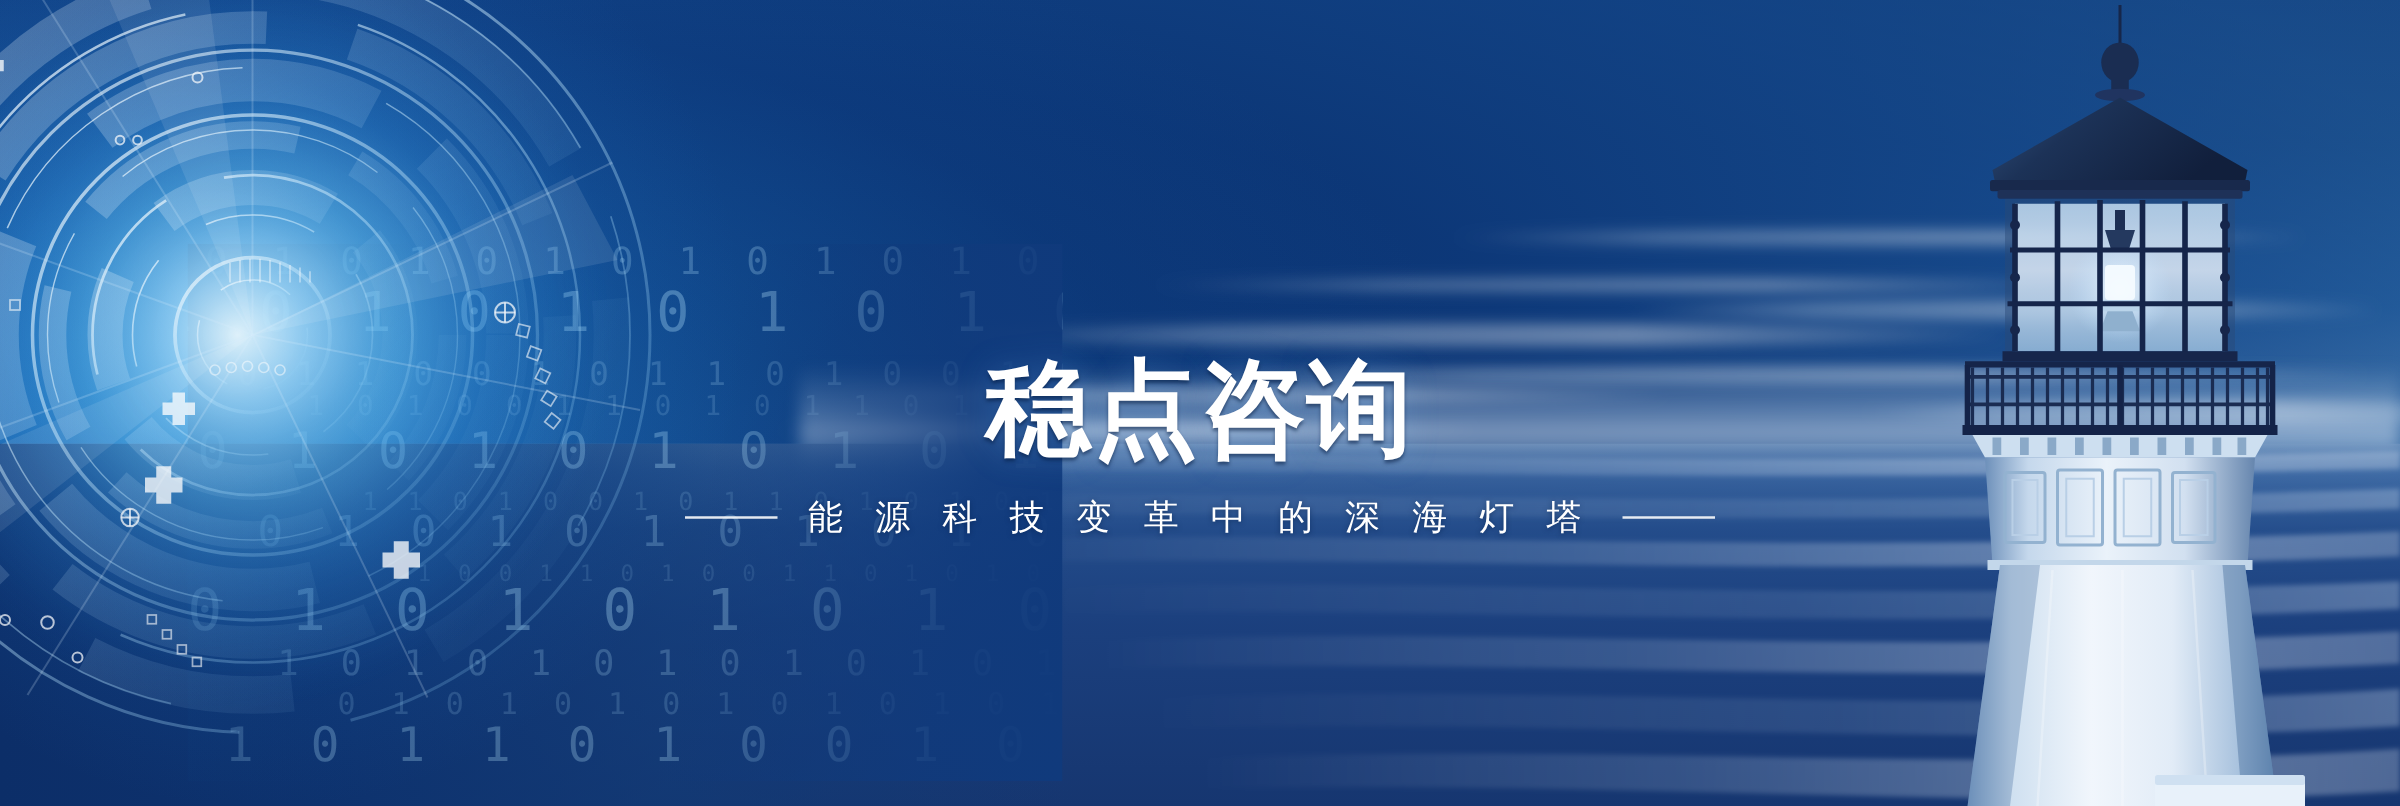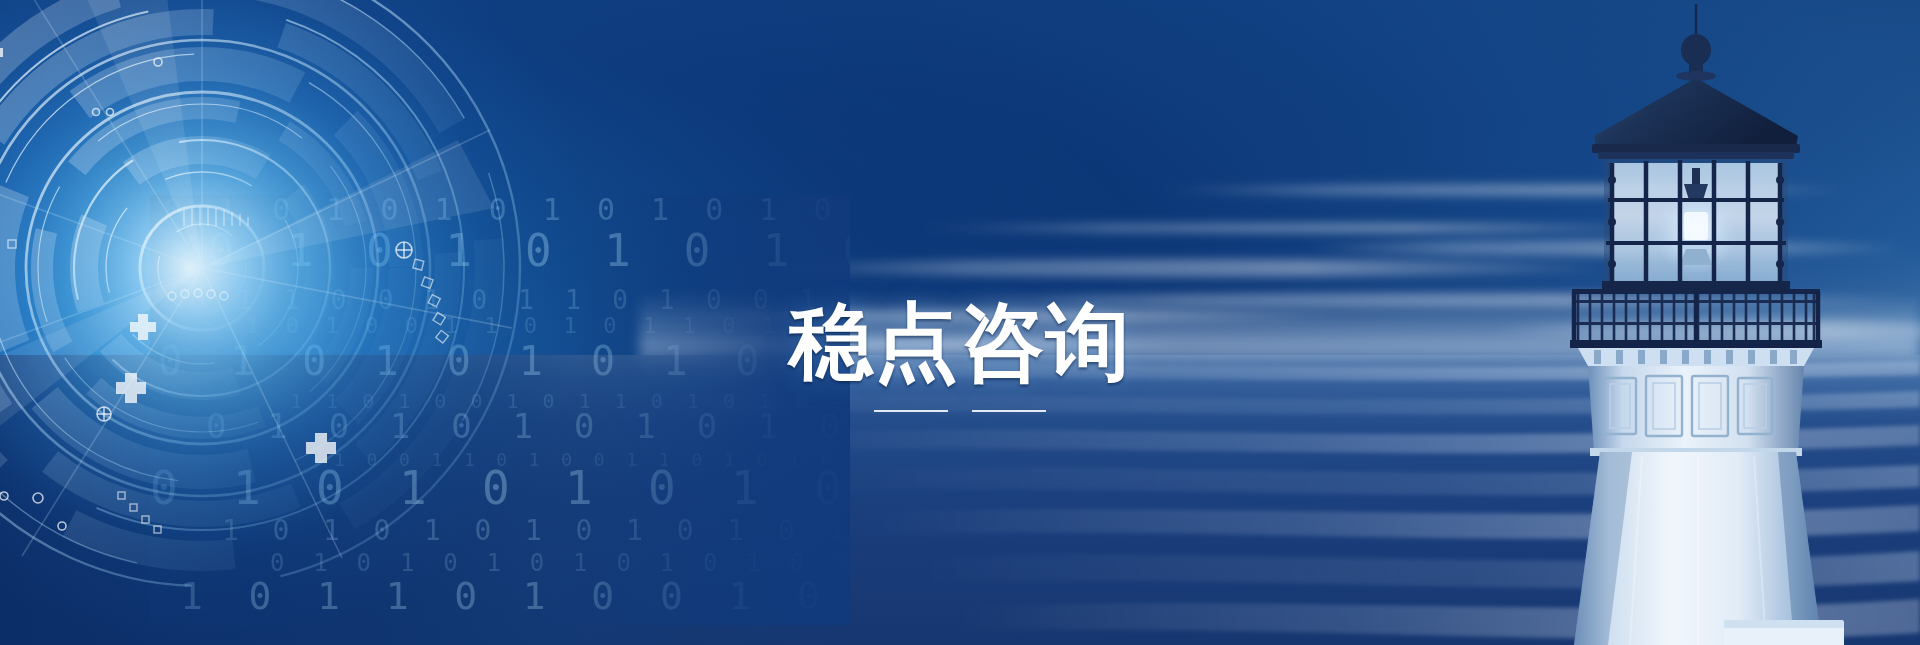--- a/index.html
+++ b/index.html
@@ -142,21 +142,21 @@
   .lighthouse {
     position: absolute;
     right: 74px; top: 0;
     width: 300px; height: 645px;
   }
 
   
   .headline {
     position: absolute;
     left: 0; right: 0;
-    top: 300px;
+    top: 285px;
     text-align: center;
     z-index: 30;
   }
   .title {
     font-family: "DejaVu Sans", sans-serif;
     font-size: 84px;
     font-weight: 700;
     color: #ffffff;
     letter-spacing: 0.02em;
     line-height: 1;
@@ -541,17 +541,18 @@
     <path d="M232,452 L250,452 L276,645 L248,645 Z" fill="#3f6697" fill-opacity="0.40"></path>
 
     <rect x="178" y="626" width="120" height="19" fill="#e8f1fa"></rect>
     <rect x="178" y="620" width="120" height="8" rx="2" fill="#cfe0f1"></rect>
   </svg>
 
   <div class="headline">
     <h1 class="title">稳点咨询</h1>
     <div class="subtitle-row">
       <span class="rule"></span>
+      <span class="subtitle">能 源 科 技 变 革 中 的 深 海 灯 塔</span>
       <span class="rule"></span>
     </div>
   </div>
 
 </div>
 
 </body></html>

